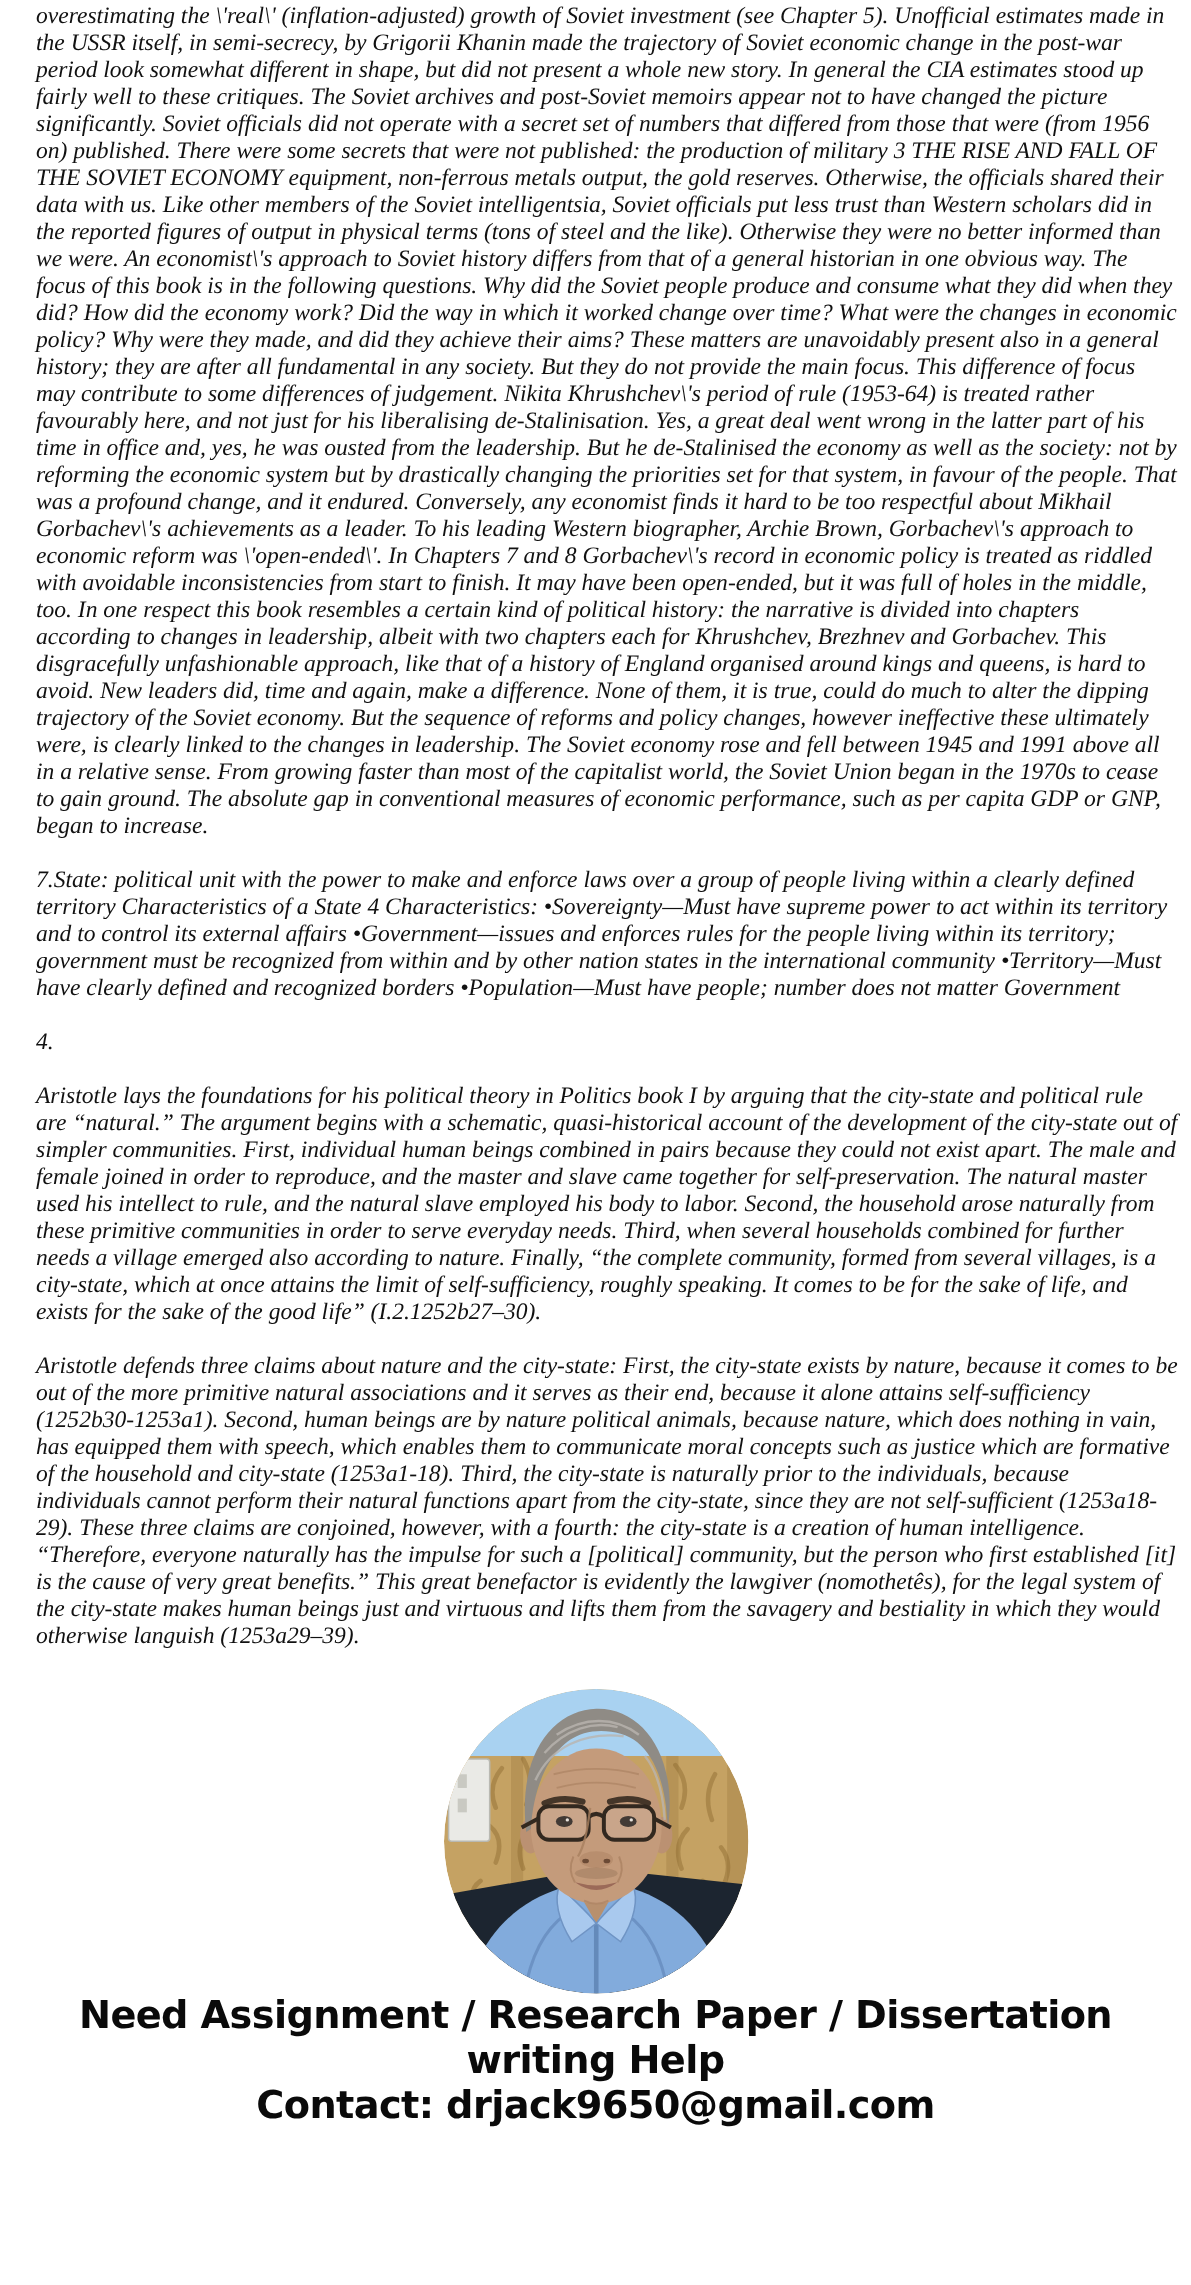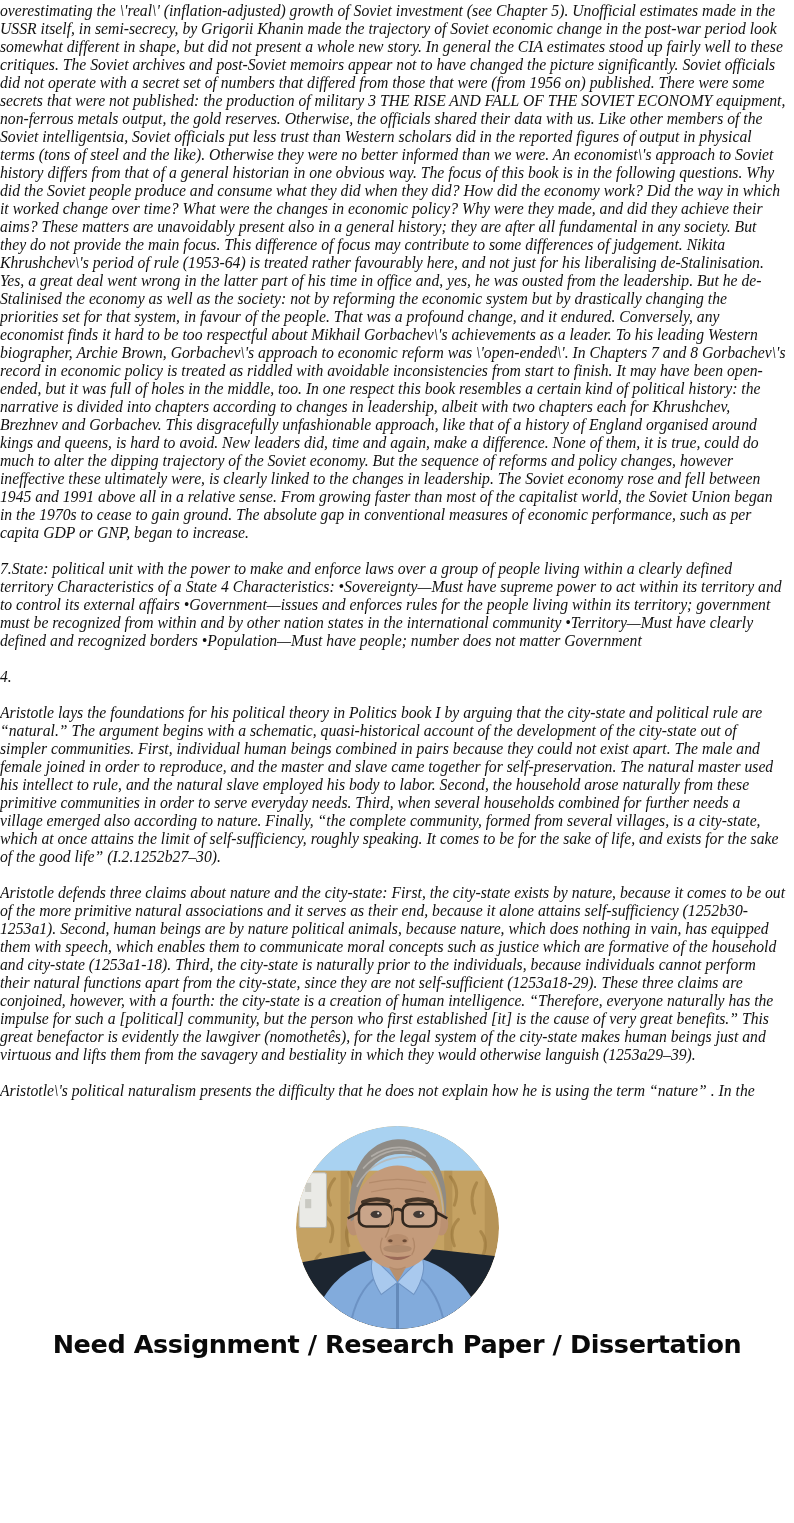--- a/index.html
+++ b/index.html
@@ -7,21 +7,21 @@
     padding: 0;
     background: #ffffff;
   }
   body {
     width: 794px;
     height: 1523px;
     overflow: hidden;
     color: #111111;
   }
   .article {
-    padding: 2px 8px 0 0;
+    padding: 2px 8px 0 24px;
     font-family: "Liberation Serif", serif;
     font-style: italic;
     font-size: 15.7px;
     line-height: 18px;
     text-align: left;
     letter-spacing: 0;
   }
   .article p {
     margin: 0 0 18px 0;
   }
@@ -49,21 +49,20 @@
 <body>
 
 <main>
 
   <section class="article">
     <p>overestimating the \'real\' (inflation-adjusted) growth of Soviet investment (see Chapter 5). Unofficial estimates made in the USSR itself, in semi-secrecy, by Grigorii Khanin made the trajectory of Soviet economic change in the post-war period look somewhat different in shape, but did not present a whole new story. In general the CIA estimates stood up fairly well to these critiques. The Soviet archives and post-Soviet memoirs appear not to have changed the picture significantly. Soviet officials did not operate with a secret set of numbers that differed from those that were (from 1956 on) published. There were some secrets that were not published: the production of military 3 THE RISE AND FALL OF THE SOVIET ECONOMY equipment, non-ferrous metals output, the gold reserves. Otherwise, the officials shared their data with us. Like other members of the Soviet intelligentsia, Soviet officials put less trust than Western scholars did in the reported figures of output in physical terms (tons of steel and the like). Otherwise they were no better informed than we were. An economist\'s approach to Soviet history differs from that of a general historian in one obvious way. The focus of this book is in the following questions. Why did the Soviet people produce and consume what they did when they did? How did the economy work? Did the way in which it worked change over time? What were the changes in economic policy? Why were they made, and did they achieve their aims? These matters are unavoidably present also in a general history; they are after all fundamental in any society. But they do not provide the main focus. This difference of focus may contribute to some differences of judgement. Nikita Khrushchev\'s period of rule (1953-64) is treated rather favourably here, and not just for his liberalising de-Stalinisation. Yes, a great deal went wrong in the latter part of his time in office and, yes, he was ousted from the leadership. But he de-Stalinised the economy as well as the society: not by reforming the economic system but by drastically changing the priorities set for that system, in favour of the people. That was a profound change, and it endured. Conversely, any economist finds it hard to be too respectful about Mikhail Gorbachev\'s achievements as a leader. To his leading Western biographer, Archie Brown, Gorbachev\'s approach to economic reform was \'open-ended\'. In Chapters 7 and 8 Gorbachev\'s record in economic policy is treated as riddled with avoidable inconsistencies from start to finish. It may have been open-ended, but it was full of holes in the middle, too. In one respect this book resembles a certain kind of political history: the narrative is divided into chapters according to changes in leadership, albeit with two chapters each for Khrushchev, Brezhnev and Gorbachev. This disgracefully unfashionable approach, like that of a history of England organised around kings and queens, is hard to avoid. New leaders did, time and again, make a difference. None of them, it is true, could do much to alter the dipping trajectory of the Soviet economy. But the sequence of reforms and policy changes, however ineffective these ultimately were, is clearly linked to the changes in leadership. The Soviet economy rose and fell between 1945 and 1991 above all in a relative sense. From growing faster than most of the capitalist world, the Soviet Union began in the 1970s to cease to gain ground. The absolute gap in conventional measures of economic performance, such as per capita GDP or GNP, began to increase.</p>
     <p>7.State: political unit with the power to make and enforce laws over a group of people living within a clearly defined territory Characteristics of a State 4 Characteristics: •Sovereignty—Must have supreme power to act within its territory and to control its external affairs •Government—issues and enforces rules for the people living within its territory; government must be recognized from within and by other nation states in the international community •Territory—Must have clearly defined and recognized borders •Population—Must have people; number does not matter Government</p>
     <p>4.</p>
     <p>Aristotle lays the foundations for his political theory in Politics book I by arguing that the city-state and political rule are “natural.” The argument begins with a schematic, quasi-historical account of the development of the city-state out of simpler communities. First, individual human beings combined in pairs because they could not exist apart. The male and female joined in order to reproduce, and the master and slave came together for self-preservation. The natural master used his intellect to rule, and the natural slave employed his body to labor. Second, the household arose naturally from these primitive communities in order to serve everyday needs. Third, when several households combined for further needs a village emerged also according to nature. Finally, “the complete community, formed from several villages, is a city-state, which at once attains the limit of self-sufficiency, roughly speaking. It comes to be for the sake of life, and exists for the sake of the good life” (I.2.1252b27–30).</p>
     <p>Aristotle defends three claims about nature and the city-state: First, the city-state exists by nature, because it comes to be out of the more primitive natural associations and it serves as their end, because it alone attains self-sufficiency (1252b30-1253a1). Second, human beings are by nature political animals, because nature, which does nothing in vain, has equipped them with speech, which enables them to communicate moral concepts such as justice which are formative of the household and city-state (1253a1-18). Third, the city-state is naturally prior to the individuals, because individuals cannot perform their natural functions apart from the city-state, since they are not self-sufficient (1253a18-29). These three claims are conjoined, however, with a fourth: the city-state is a creation of human intelligence. “Therefore, everyone naturally has the impulse for such a [political] community, but the person who first established [it] is the cause of very great benefits.” This great benefactor is evidently the lawgiver (nomothetês), for the legal system of the city-state makes human beings just and virtuous and lifts them from the savagery and bestiality in which they would otherwise languish (1253a29–39).</p>
-    <p>Aristotle\'s political naturalism presents the difficulty that he does not explain how he is using the term “nature” . In the</p>
   </section>
 
   <figure class="avatar-figure">
     <svg width="203" height="203" viewBox="0 0 200 200" xmlns="http://www.w3.org/2000/svg" aria-hidden="true">
       <defs>
         <clipPath id="avclip">
             <circle cx="100" cy="100" r="100"></circle>
           </clipPath>
       </defs>
       <g clip-path="url(#avclip)">
@@ -150,15 +149,17 @@
 
         <path d="M86,127 Q100,131 114,127 Q100,137 86,127 Z" fill="#9b6a58"></path>
 
         <path d="M92,139 Q100,143 108,139" stroke="#a87f5f" stroke-width="1.2" fill="none" opacity="0.6"></path>
       </g>
     </svg>
   </figure>
 
   <footer class="footer">
     <div>Need Assignment / Research Paper / Dissertation</div>
+    <div>writing Help</div>
+    <div>Contact: drjack9650@gmail.com</div>
   </footer>
 
 </main>
 
 </body></html>

